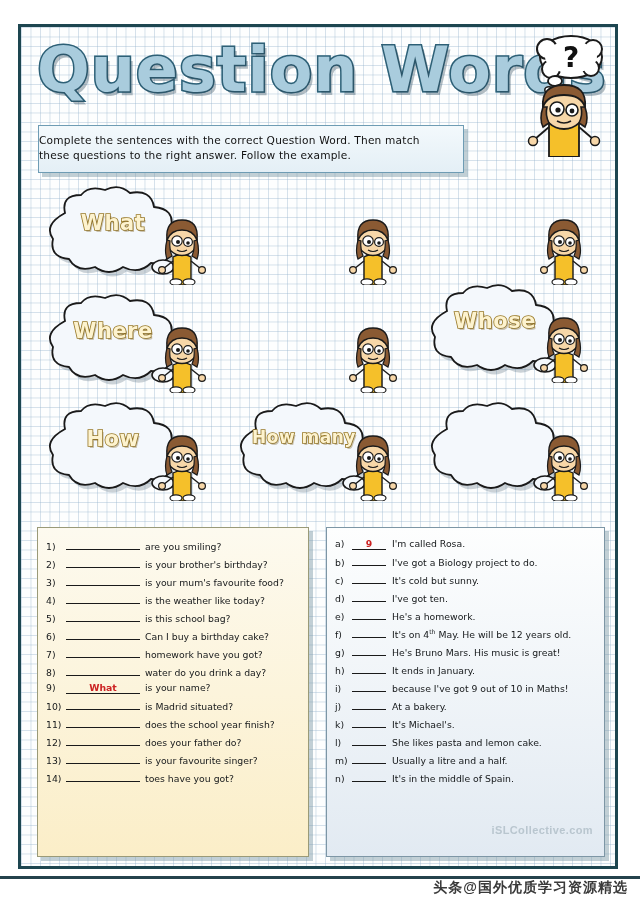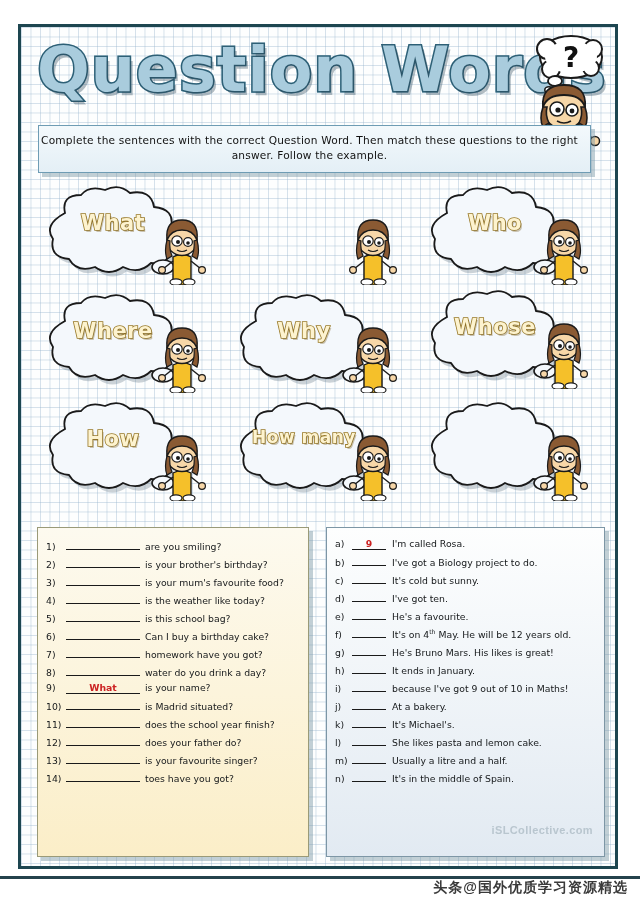--- a/index.html
+++ b/index.html
@@ -64,32 +64,31 @@
     top: 4px;
     width: 86px;
     height: 126px;
   }
 
   
   #instruction-box {
     position: absolute;
     left: 17px;
     top: 98px;
-    width: 553px;
+    width: 426px;
     box-sizing: border-box;
     padding: 7px 10px 8px 0;
     border: 1.6px solid #6e9cb4;
     background: linear-gradient(180deg,#f3f9fc 0%, #e4eff6 100%);
     box-shadow: 4px 4px 0 rgba(120,150,165,0.45);
     font-family: "DejaVu Sans", sans-serif;
     font-size: 10.6px;
     line-height: 1.45;
     color: #111111;
     letter-spacing: 0.2px;
-    text-align: center;
   }
 
   
   #clouds {
     position: absolute;
     left: 14px;
     top: 158px;
     width: 572px;
     height: 330px;
   }
@@ -323,30 +322,20 @@
           <path d="M11 29 Q8 40 11 48 L16 45 Q13 38 14 30 Z" fill="#8a5a33" stroke="#1a1a1a" stroke-width="1.2"></path>
           <path d="M41 29 Q44 40 41 48 L36 45 Q39 38 38 30 Z" fill="#8a5a33" stroke="#1a1a1a" stroke-width="1.2"></path>
           <circle cx="21" cy="30" r="5.2" fill="#ffffff" stroke="#1a1a1a" stroke-width="1.2"></circle>
           <circle cx="32" cy="31" r="4.4" fill="#ffffff" stroke="#1a1a1a" stroke-width="1.2"></circle>
           <circle cx="22" cy="31" r="2" fill="#1a1a1a"></circle>
           <circle cx="32" cy="32" r="1.8" fill="#1a1a1a"></circle>
           <path d="M21 39 Q26 42 31 39" stroke="#1a1a1a" stroke-width="1.2" fill="none"></path>
         </svg>
       </div>
       <div class="cloud-cell" style="left: 382px; top: 0px;">
-        <div class="cloud-wrap">
-          <svg class="cloud-svg" width="156" height="96" viewBox="0 0 156 96">
-            <g>
-              <path d="M30 28 Q26 10 46 10 Q54 0 70 5 Q84 -2 95 8 Q116 4 119 22 Q140 24 136 42 Q148 52 134 64 Q136 80 116 78 Q104 90 88 82 Q74 92 60 82 Q42 88 34 74 Q14 72 18 54 Q8 40 30 28 Z" transform="translate(3.5,4.5)" fill="rgba(90,110,125,0.30)"></path>
-              <path d="M30 28 Q26 10 46 10 Q54 0 70 5 Q84 -2 95 8 Q116 4 119 22 Q140 24 136 42 Q148 52 134 64 Q136 80 116 78 Q104 90 88 82 Q74 92 60 82 Q42 88 34 74 Q14 72 18 54 Q8 40 30 28 Z" fill="#f4f8fc" stroke="#1a1a1a" stroke-width="1.8"></path>
-              <ellipse cx="128" cy="82" rx="11" ry="7" fill="#f4f8fc" stroke="#1a1a1a" stroke-width="1.6"></ellipse>
-            </g>
-          </svg>
-          <div class="cloud-label">Who</div>
-        </div>
         <svg class="cloud-girl" viewBox="0 0 52 74">
           <path d="M17 74 L17 46 Q26 41 35 46 L35 74 Z" fill="#f5c02a" stroke="#1a1a1a" stroke-width="1.4"></path>
           <path d="M17 50 L7 58" stroke="#1a1a1a" stroke-width="1.4" fill="none"></path>
           <path d="M35 50 L45 58" stroke="#1a1a1a" stroke-width="1.4" fill="none"></path>
           <circle cx="6" cy="59" r="3.4" fill="#f7d7a8" stroke="#1a1a1a" stroke-width="1.2"></circle>
           <circle cx="46" cy="59" r="3.4" fill="#f7d7a8" stroke="#1a1a1a" stroke-width="1.2"></circle>
           <ellipse cx="20" cy="71" rx="6" ry="3.2" fill="#ffffff" stroke="#1a1a1a" stroke-width="1.2"></ellipse>
           <ellipse cx="33" cy="71" rx="6" ry="3.2" fill="#ffffff" stroke="#1a1a1a" stroke-width="1.2"></ellipse>
           <ellipse cx="26" cy="30" rx="15" ry="14.5" fill="#f7d7a8" stroke="#1a1a1a" stroke-width="1.4"></ellipse>
           <path d="M11 29 Q9 9 26 9 Q43 9 41 29 Q37 19 26 19 Q15 19 11 29 Z" fill="#8a5a33" stroke="#1a1a1a" stroke-width="1.4"></path>
@@ -383,50 +372,40 @@
           <path d="M11 29 Q8 40 11 48 L16 45 Q13 38 14 30 Z" fill="#8a5a33" stroke="#1a1a1a" stroke-width="1.2"></path>
           <path d="M41 29 Q44 40 41 48 L36 45 Q39 38 38 30 Z" fill="#8a5a33" stroke="#1a1a1a" stroke-width="1.2"></path>
           <circle cx="21" cy="30" r="5.2" fill="#ffffff" stroke="#1a1a1a" stroke-width="1.2"></circle>
           <circle cx="32" cy="31" r="4.4" fill="#ffffff" stroke="#1a1a1a" stroke-width="1.2"></circle>
           <circle cx="22" cy="31" r="2" fill="#1a1a1a"></circle>
           <circle cx="32" cy="32" r="1.8" fill="#1a1a1a"></circle>
           <path d="M21 39 Q26 42 31 39" stroke="#1a1a1a" stroke-width="1.2" fill="none"></path>
         </svg>
       </div>
       <div class="cloud-cell" style="left: 191px; top: 108px;">
-        <div class="cloud-wrap">
-          <svg class="cloud-svg" width="156" height="96" viewBox="0 0 156 96">
-            <g>
-              <path d="M30 28 Q26 10 46 10 Q54 0 70 5 Q84 -2 95 8 Q116 4 119 22 Q140 24 136 42 Q148 52 134 64 Q136 80 116 78 Q104 90 88 82 Q74 92 60 82 Q42 88 34 74 Q14 72 18 54 Q8 40 30 28 Z" transform="translate(3.5,4.5)" fill="rgba(90,110,125,0.30)"></path>
-              <path d="M30 28 Q26 10 46 10 Q54 0 70 5 Q84 -2 95 8 Q116 4 119 22 Q140 24 136 42 Q148 52 134 64 Q136 80 116 78 Q104 90 88 82 Q74 92 60 82 Q42 88 34 74 Q14 72 18 54 Q8 40 30 28 Z" fill="#f4f8fc" stroke="#1a1a1a" stroke-width="1.8"></path>
-              <ellipse cx="128" cy="82" rx="11" ry="7" fill="#f4f8fc" stroke="#1a1a1a" stroke-width="1.6"></ellipse>
-            </g>
-          </svg>
-          <div class="cloud-label">Why</div>
-        </div>
-        <svg class="cloud-girl" viewBox="0 0 52 74">
-          <path d="M17 74 L17 46 Q26 41 35 46 L35 74 Z" fill="#f5c02a" stroke="#1a1a1a" stroke-width="1.4"></path>
-          <path d="M17 50 L7 58" stroke="#1a1a1a" stroke-width="1.4" fill="none"></path>
-          <path d="M35 50 L45 58" stroke="#1a1a1a" stroke-width="1.4" fill="none"></path>
-          <circle cx="6" cy="59" r="3.4" fill="#f7d7a8" stroke="#1a1a1a" stroke-width="1.2"></circle>
-          <circle cx="46" cy="59" r="3.4" fill="#f7d7a8" stroke="#1a1a1a" stroke-width="1.2"></circle>
-          <ellipse cx="20" cy="71" rx="6" ry="3.2" fill="#ffffff" stroke="#1a1a1a" stroke-width="1.2"></ellipse>
-          <ellipse cx="33" cy="71" rx="6" ry="3.2" fill="#ffffff" stroke="#1a1a1a" stroke-width="1.2"></ellipse>
-          <ellipse cx="26" cy="30" rx="15" ry="14.5" fill="#f7d7a8" stroke="#1a1a1a" stroke-width="1.4"></ellipse>
-          <path d="M11 29 Q9 9 26 9 Q43 9 41 29 Q37 19 26 19 Q15 19 11 29 Z" fill="#8a5a33" stroke="#1a1a1a" stroke-width="1.4"></path>
-          <path d="M11 29 Q8 40 11 48 L16 45 Q13 38 14 30 Z" fill="#8a5a33" stroke="#1a1a1a" stroke-width="1.2"></path>
-          <path d="M41 29 Q44 40 41 48 L36 45 Q39 38 38 30 Z" fill="#8a5a33" stroke="#1a1a1a" stroke-width="1.2"></path>
-          <circle cx="21" cy="30" r="5.2" fill="#ffffff" stroke="#1a1a1a" stroke-width="1.2"></circle>
-          <circle cx="32" cy="31" r="4.4" fill="#ffffff" stroke="#1a1a1a" stroke-width="1.2"></circle>
-          <circle cx="22" cy="31" r="2" fill="#1a1a1a"></circle>
-          <circle cx="32" cy="32" r="1.8" fill="#1a1a1a"></circle>
-          <path d="M21 39 Q26 42 31 39" stroke="#1a1a1a" stroke-width="1.2" fill="none"></path>
-        </svg>
-      </div>
-      <div class="cloud-cell" style="left: 382px; top: 104px;">
+        <svg class="cloud-girl" viewBox="0 0 52 74">
+          <path d="M17 74 L17 46 Q26 41 35 46 L35 74 Z" fill="#f5c02a" stroke="#1a1a1a" stroke-width="1.4"></path>
+          <path d="M17 50 L7 58" stroke="#1a1a1a" stroke-width="1.4" fill="none"></path>
+          <path d="M35 50 L45 58" stroke="#1a1a1a" stroke-width="1.4" fill="none"></path>
+          <circle cx="6" cy="59" r="3.4" fill="#f7d7a8" stroke="#1a1a1a" stroke-width="1.2"></circle>
+          <circle cx="46" cy="59" r="3.4" fill="#f7d7a8" stroke="#1a1a1a" stroke-width="1.2"></circle>
+          <ellipse cx="20" cy="71" rx="6" ry="3.2" fill="#ffffff" stroke="#1a1a1a" stroke-width="1.2"></ellipse>
+          <ellipse cx="33" cy="71" rx="6" ry="3.2" fill="#ffffff" stroke="#1a1a1a" stroke-width="1.2"></ellipse>
+          <ellipse cx="26" cy="30" rx="15" ry="14.5" fill="#f7d7a8" stroke="#1a1a1a" stroke-width="1.4"></ellipse>
+          <path d="M11 29 Q9 9 26 9 Q43 9 41 29 Q37 19 26 19 Q15 19 11 29 Z" fill="#8a5a33" stroke="#1a1a1a" stroke-width="1.4"></path>
+          <path d="M11 29 Q8 40 11 48 L16 45 Q13 38 14 30 Z" fill="#8a5a33" stroke="#1a1a1a" stroke-width="1.2"></path>
+          <path d="M41 29 Q44 40 41 48 L36 45 Q39 38 38 30 Z" fill="#8a5a33" stroke="#1a1a1a" stroke-width="1.2"></path>
+          <circle cx="21" cy="30" r="5.2" fill="#ffffff" stroke="#1a1a1a" stroke-width="1.2"></circle>
+          <circle cx="32" cy="31" r="4.4" fill="#ffffff" stroke="#1a1a1a" stroke-width="1.2"></circle>
+          <circle cx="22" cy="31" r="2" fill="#1a1a1a"></circle>
+          <circle cx="32" cy="32" r="1.8" fill="#1a1a1a"></circle>
+          <path d="M21 39 Q26 42 31 39" stroke="#1a1a1a" stroke-width="1.2" fill="none"></path>
+        </svg>
+      </div>
+      <div class="cloud-cell" style="left: 382px; top: 98px;">
         <div class="cloud-wrap">
           <svg class="cloud-svg" width="156" height="96" viewBox="0 0 156 96">
             <g>
               <path d="M30 28 Q26 10 46 10 Q54 0 70 5 Q84 -2 95 8 Q116 4 119 22 Q140 24 136 42 Q148 52 134 64 Q136 80 116 78 Q104 90 88 82 Q74 92 60 82 Q42 88 34 74 Q14 72 18 54 Q8 40 30 28 Z" transform="translate(3.5,4.5)" fill="rgba(90,110,125,0.30)"></path>
               <path d="M30 28 Q26 10 46 10 Q54 0 70 5 Q84 -2 95 8 Q116 4 119 22 Q140 24 136 42 Q148 52 134 64 Q136 80 116 78 Q104 90 88 82 Q74 92 60 82 Q42 88 34 74 Q14 72 18 54 Q8 40 30 28 Z" fill="#f4f8fc" stroke="#1a1a1a" stroke-width="1.8"></path>
               <ellipse cx="128" cy="82" rx="11" ry="7" fill="#f4f8fc" stroke="#1a1a1a" stroke-width="1.6"></ellipse>
             </g>
           </svg>
           <div class="cloud-label">Whose</div>
         </div>
@@ -630,31 +609,31 @@
         <span class="a-text">It's cold but sunny.</span>
       </div>
       <div class="row">
         <span class="a-num">d)</span>
         <span class="a-blank"></span>
         <span class="a-text">I've got ten.</span>
       </div>
       <div class="row">
         <span class="a-num">e)</span>
         <span class="a-blank"></span>
-        <span class="a-text">He's a favourite.</span>
+        <span class="a-text">He's a homework.</span>
       </div>
       <div class="row">
         <span class="a-num">f)</span>
         <span class="a-blank"></span>
         <span class="a-text">It's on 4<sup>th</sup> May. He will be 12 years old.</span>
       </div>
       <div class="row">
         <span class="a-num">g)</span>
         <span class="a-blank"></span>
-        <span class="a-text">He's Bruno Mars. His likes is great!</span>
+        <span class="a-text">He's Bruno Mars. His music is great!</span>
       </div>
       <div class="row">
         <span class="a-num">h)</span>
         <span class="a-blank"></span>
         <span class="a-text">It ends in January.</span>
       </div>
       <div class="row">
         <span class="a-num">i)</span>
         <span class="a-blank"></span>
         <span class="a-text">because I've got 9 out of 10 in Maths!</span>

